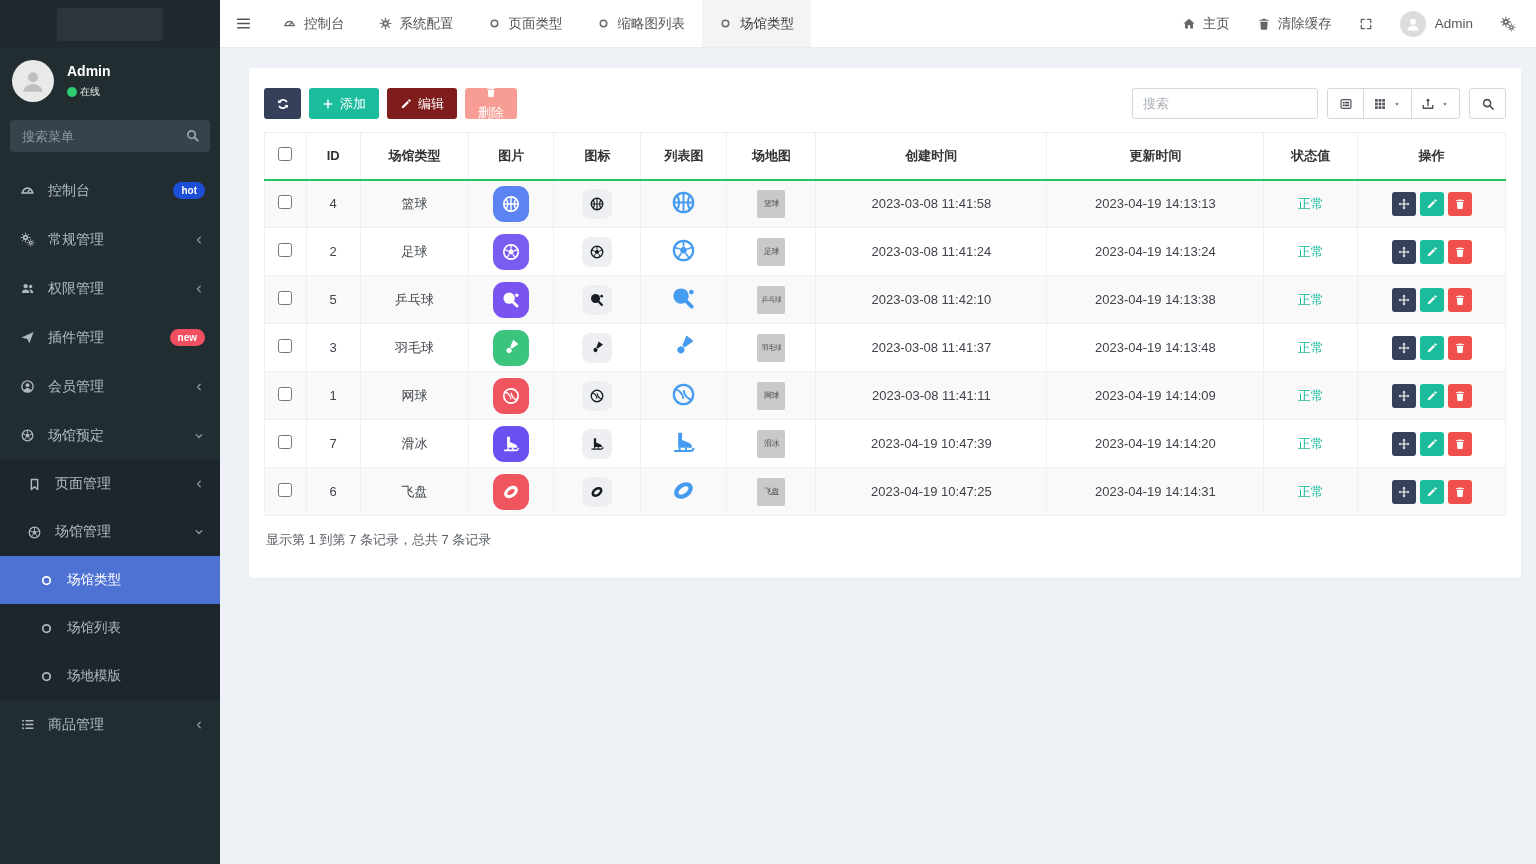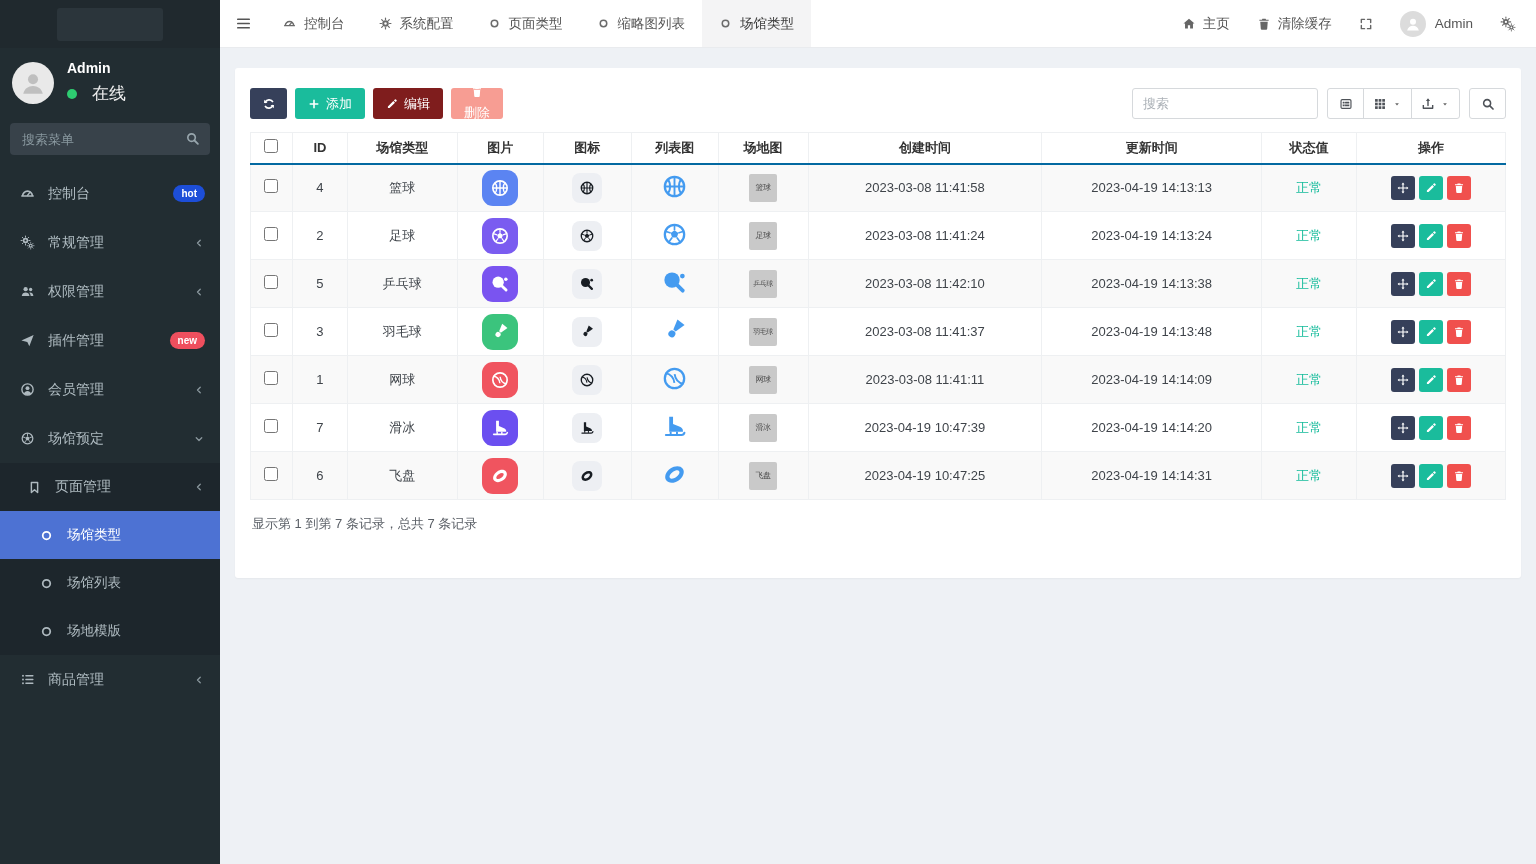--- a/index.html
+++ b/index.html
@@ -12,21 +12,21 @@
   
   .sidebar { position:absolute; left:0; top:0; width:220px; height:864px;
     background:#222d32; color:#b0bcc2; z-index:5; }
   .logo-strip { height:48px; display:flex; align-items:center; justify-content:center;
     background:#20292e; }
   .logo-box { width:106px; height:33px; background:#2b353b; border-radius:3px; }
   .user-panel { display:flex; align-items:center; gap:13px; padding:12px 16px 10px 12px; }
   .avatar-lg { width:42px; height:42px; border-radius:50%; background:#e9e9e9;
     display:flex; align-items:center; justify-content:center; font-size:30px; color:#bfbfbf; overflow:hidden; }
   .user-name { color:#fff; font-weight:bold; font-size:14px; margin-bottom:6px; }
-  .user-status { display:flex; align-items:center; gap:15px; font-size:17px; color:#eee;font-family:Liberation Serif, serif; }
+  .user-status { display:flex; align-items:center; gap:3px; font-size:10px; color:#eee;font-family:Liberation Serif, serif; }
   .dot { width:10px; height:10px; border-radius:50%; background:#2ecc71; }
   .side-search { position:relative; margin:8px 10px 14px 10px; }
   .side-search input { width:100%; height:32px; background:#38424a; border:none; border-radius:4px;
     color:#ccc; font-size:13px; padding:0 32px 0 12px; outline:none; font-family:inherit; }
   .side-search input::placeholder { color:#8a99a0; }
   .side-search .ic { position:absolute; right:10px; top:8px; font-size:15px; color:#98a6ad; }
 
   .menu-item { height:49px; display:flex; align-items:center; gap:12px; font-size:14px;
     padding-left:18px; cursor:pointer; }
   .menu-item .mi-icon { font-size:15px; width:18px; color:#aeb9bf; }
@@ -52,21 +52,21 @@
   .nav-right { margin-left:auto; display:flex; align-items:center; gap:27px;
     padding-right:20px; font-size:13.5px; color:#565656; }
   .nav-link { display:flex; align-items:center; gap:7px; cursor:pointer; }
   .nav-link .ic { font-size:14px; color:#666; }
   .avatar-sm { width:26px; height:26px; border-radius:50%; background:#dcdcdc;
     display:flex; align-items:center; justify-content:center; font-size:18px; color:#fff; overflow:hidden; }
   .nav-user { display:flex; align-items:center; gap:9px; cursor:pointer; }
 
   
   .content { position:absolute; left:220px; top:48px; right:0; bottom:0; background:#eef1f5; }
-  .panel { margin:20px 15px 0 15px; background:#fff; border-radius:3px; padding:15px;
+  .panel { margin:20px 15px 0 29px; background:#fff; border-radius:3px; padding:15px;
     min-height:510px; box-shadow:0 1px 2px rgba(0,0,0,.04); }
 
   .toolbar { display:flex; align-items:center; gap:8px; margin:5px 0 13px 0; }
   .btn { height:31px; border:none; border-radius:3px; color:#fff; font-size:13px;
     display:inline-flex; align-items:center; justify-content:center; gap:6px;
     padding:0 13px; cursor:pointer; font-family:inherit; }
   .btn .ic { font-size:12px; }
   .btn-refresh { width:37px; padding:0; background:#36405a; }
   .btn-add { background:#1abc9c; }
   .btn-edit { background:#7f1d1d; cursor:default; }
@@ -82,21 +82,21 @@
   .gbtn:first-child { border-radius:3px 0 0 3px; margin-left:0; }
   .gbtn:last-child { border-radius:0 3px 3px 0; }
   .gbtn .ic { font-size:14px; }
   .gbtn .caret { font-size:10px; color:#666; }
   .btn-find { height:31px; width:37px; background:#fff; border:1px solid #d6d9dc; border-radius:3px;
     color:#4e5258; display:inline-flex; align-items:center; justify-content:center;
     font-size:14px; cursor:pointer; }
 
   table.grid { width:100%; border-collapse:collapse; font-size:13px; color:#3f444a; }
   .grid th, .grid td { border:1px solid #eef0f2; text-align:center; vertical-align:middle; }
-  .grid th { height:31px; font-size:13px; color:#333; font-weight:bold; border-bottom:2px solid #0369a1; }
+  .grid th { height:47px; font-size:13px; color:#333; font-weight:bold; border-bottom:2px solid #22c55e; }
   .grid td { height:48px; }
   .grid tbody tr:nth-child(odd) { background:#f9f9f9; }
   .grid input[type=checkbox] { width:14px; height:14px; cursor:pointer; }
 
   .squircle { width:36px; height:36px; border-radius:11px; display:inline-flex;
     align-items:center; justify-content:center; color:#fff; font-size:20px; }
   .chip { width:30px; height:30px; border-radius:8px; background:#edeff3; color:#181d23;
     display:inline-flex; align-items:center; justify-content:center; font-size:16px; }
   .listicon { font-size:27px; color:#449bf0; display:inline-flex; }
   .thumb { width:28px; height:28px; background:#c9c9c9; border-radius:2px; color:#4e4e4e;
@@ -261,20 +261,41 @@
         <div class="menu-item lvl2">
           <span class="ic mi-icon">
             <svg viewBox="0 0 24 24">
               <path d="M7 4h10v16l-5-4.3L7 20z" fill="none" stroke="currentColor" stroke-width="2.3" stroke-linejoin="round"></path>
             </svg>
           </span>
           <span>页面管理</span>
           <span class="ic chev mi-right">
             <svg viewBox="0 0 24 24">
               <path d="M14.5 6.5 9 12l5.5 5.5" fill="none" stroke="currentColor" stroke-width="2.6" stroke-linecap="round" stroke-linejoin="round"></path>
+            </svg>
+          </span>
+        </div>
+        <div class="menu-item lvl2">
+          <span class="ic mi-icon">
+            <svg viewBox="0 0 24 24">
+              <circle cx="12" cy="12" r="8.5" fill="none" stroke="currentColor" stroke-width="2"></circle>
+              <path fill="currentColor" d="M12 8.4l3.3 2.4-1.25 3.9h-4.1L8.7 10.8z"></path>
+              <g stroke="currentColor" stroke-width="1.5">
+                <line x1="12" y1="3.5" x2="12" y2="8.4"></line>
+                <line x1="15.3" y1="10.8" x2="20.1" y2="9.2"></line>
+                <line x1="14.05" y1="14.7" x2="17" y2="18.6"></line>
+                <line x1="9.95" y1="14.7" x2="7" y2="18.6"></line>
+                <line x1="8.7" y1="10.8" x2="3.9" y2="9.2"></line>
+              </g>
+            </svg>
+          </span>
+          <span>场馆管理</span>
+          <span class="ic chev mi-right">
+            <svg viewBox="0 0 24 24">
+              <path d="M6.5 9.5 12 15l5.5-5.5" fill="none" stroke="currentColor" stroke-width="2.6" stroke-linecap="round" stroke-linejoin="round"></path>
             </svg>
           </span>
         </div>
         <div class="submenu">
           <div class="menu-item lvl3 active-sub">
             <span class="ic mi-icon">
               <svg viewBox="0 0 24 24">
                 <circle cx="12" cy="12" r="6" fill="none" stroke="currentColor" stroke-width="2.8"></circle>
               </svg>
             </span>

